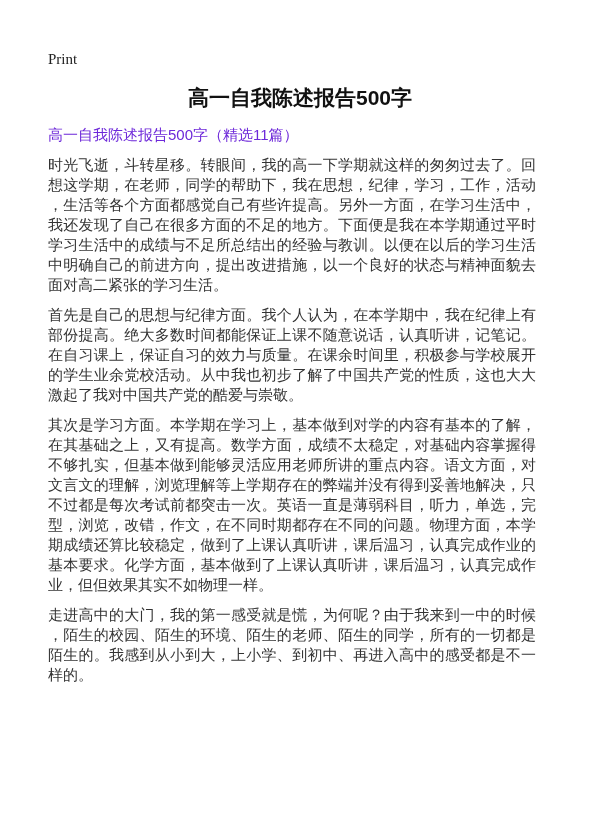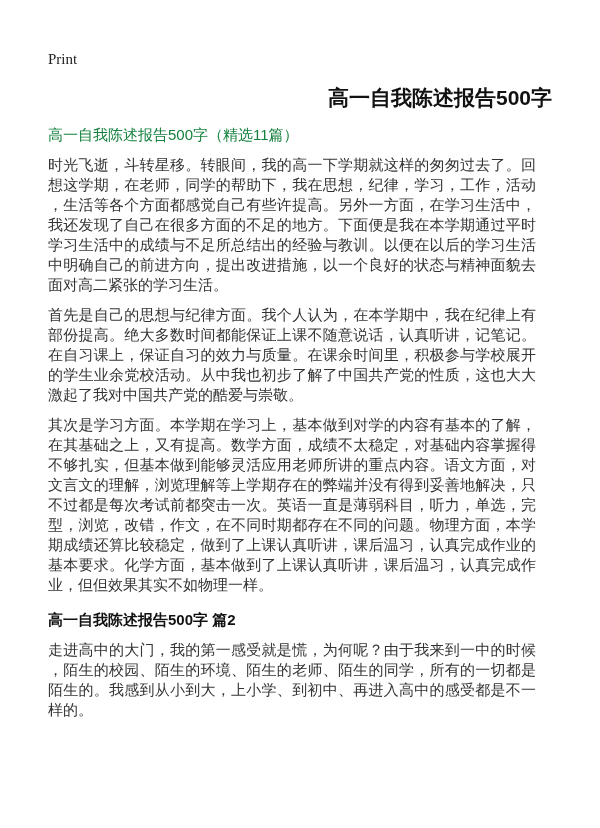--- a/index.html
+++ b/index.html
@@ -25,30 +25,30 @@
     display: inline-block;
     font-family: "Liberation Serif", serif;
     font-size: 15px;
     color: #222222;
     text-decoration: none;
     cursor: pointer;
   }
   .doc-title {
     font-size: 21px;
     font-weight: bold;
-    text-align: right;
+    text-align: center;
     color: #111111;
     margin: 17px 0 0 0;
     line-height: 26px;
     font-family: "Liberation Sans", sans-serif;
   }
   .doc-subtitle {
     font-size: 15px;
     font-weight: normal;
-    color: #15803d;
+    color: #6d28d9;
     margin: 14px 0 0 0;
     line-height: 20px;
   }
   .section-heading {
     font-size: 15px;
     font-weight: bold;
     color: #111111;
     margin: 15px 0 0 0;
     line-height: 20px;
   }
@@ -74,19 +74,18 @@
   <div class="doc-subtitle">高一自我陈述报告500字（精选11篇）</div>
 
 
   <p class="body-paragraph">时光飞逝，斗转星移。转眼间，我的高一下学期就这样的匆匆过去了。回想这学期，在老师，同学的帮助下，我在思想，纪律，学习，工作，活动，生活等各个方面都感觉自己有些许提高。另外一方面，在学习生活中，我还发现了自己在很多方面的不足的地方。下面便是我在本学期通过平时学习生活中的成绩与不足所总结出的经验与教训。以便在以后的学习生活中明确自己的前进方向，提出改进措施，以一个良好的状态与精神面貌去面对高二紧张的学习生活。</p>
 
   <p class="body-paragraph">首先是自己的思想与纪律方面。我个人认为，在本学期中，我在纪律上有部份提高。绝大多数时间都能保证上课不随意说话，认真听讲，记笔记。在自习课上，保证自习的效力与质量。在课余时间里，积极参与学校展开的学生业余党校活动。从中我也初步了解了中国共产党的性质，这也大大激起了我对中国共产党的酷爱与崇敬。</p>
 
   <p class="body-paragraph">其次是学习方面。本学期在学习上，基本做到对学的内容有基本的了解，在其基础之上，又有提高。数学方面，成绩不太稳定，对基础内容掌握得不够扎实，但基本做到能够灵活应用老师所讲的重点内容。语文方面，对文言文的理解，浏览理解等上学期存在的弊端并没有得到妥善地解决，只不过都是每次考试前都突击一次。英语一直是薄弱科目，听力，单选，完型，浏览，改错，作文，在不同时期都存在不同的问题。物理方面，本学期成绩还算比较稳定，做到了上课认真听讲，课后温习，认真完成作业的基本要求。化学方面，基本做到了上课认真听讲，课后温习，认真完成作业，但但效果其实不如物理一样。</p>
 
 
-  <h2 class="section-heading">高一自我陈述报告500字 篇2</h2>
 
   <p class="body-paragraph">走进高中的大门，我的第一感受就是慌，为何呢？由于我来到一中的时候，陌生的校园、陌生的环境、陌生的老师、陌生的同学，所有的一切都是陌生的。我感到从小到大，上小学、到初中、再进入高中的感受都是不一样的。</p>
 
   
 
 </div>
 
 </body></html>

